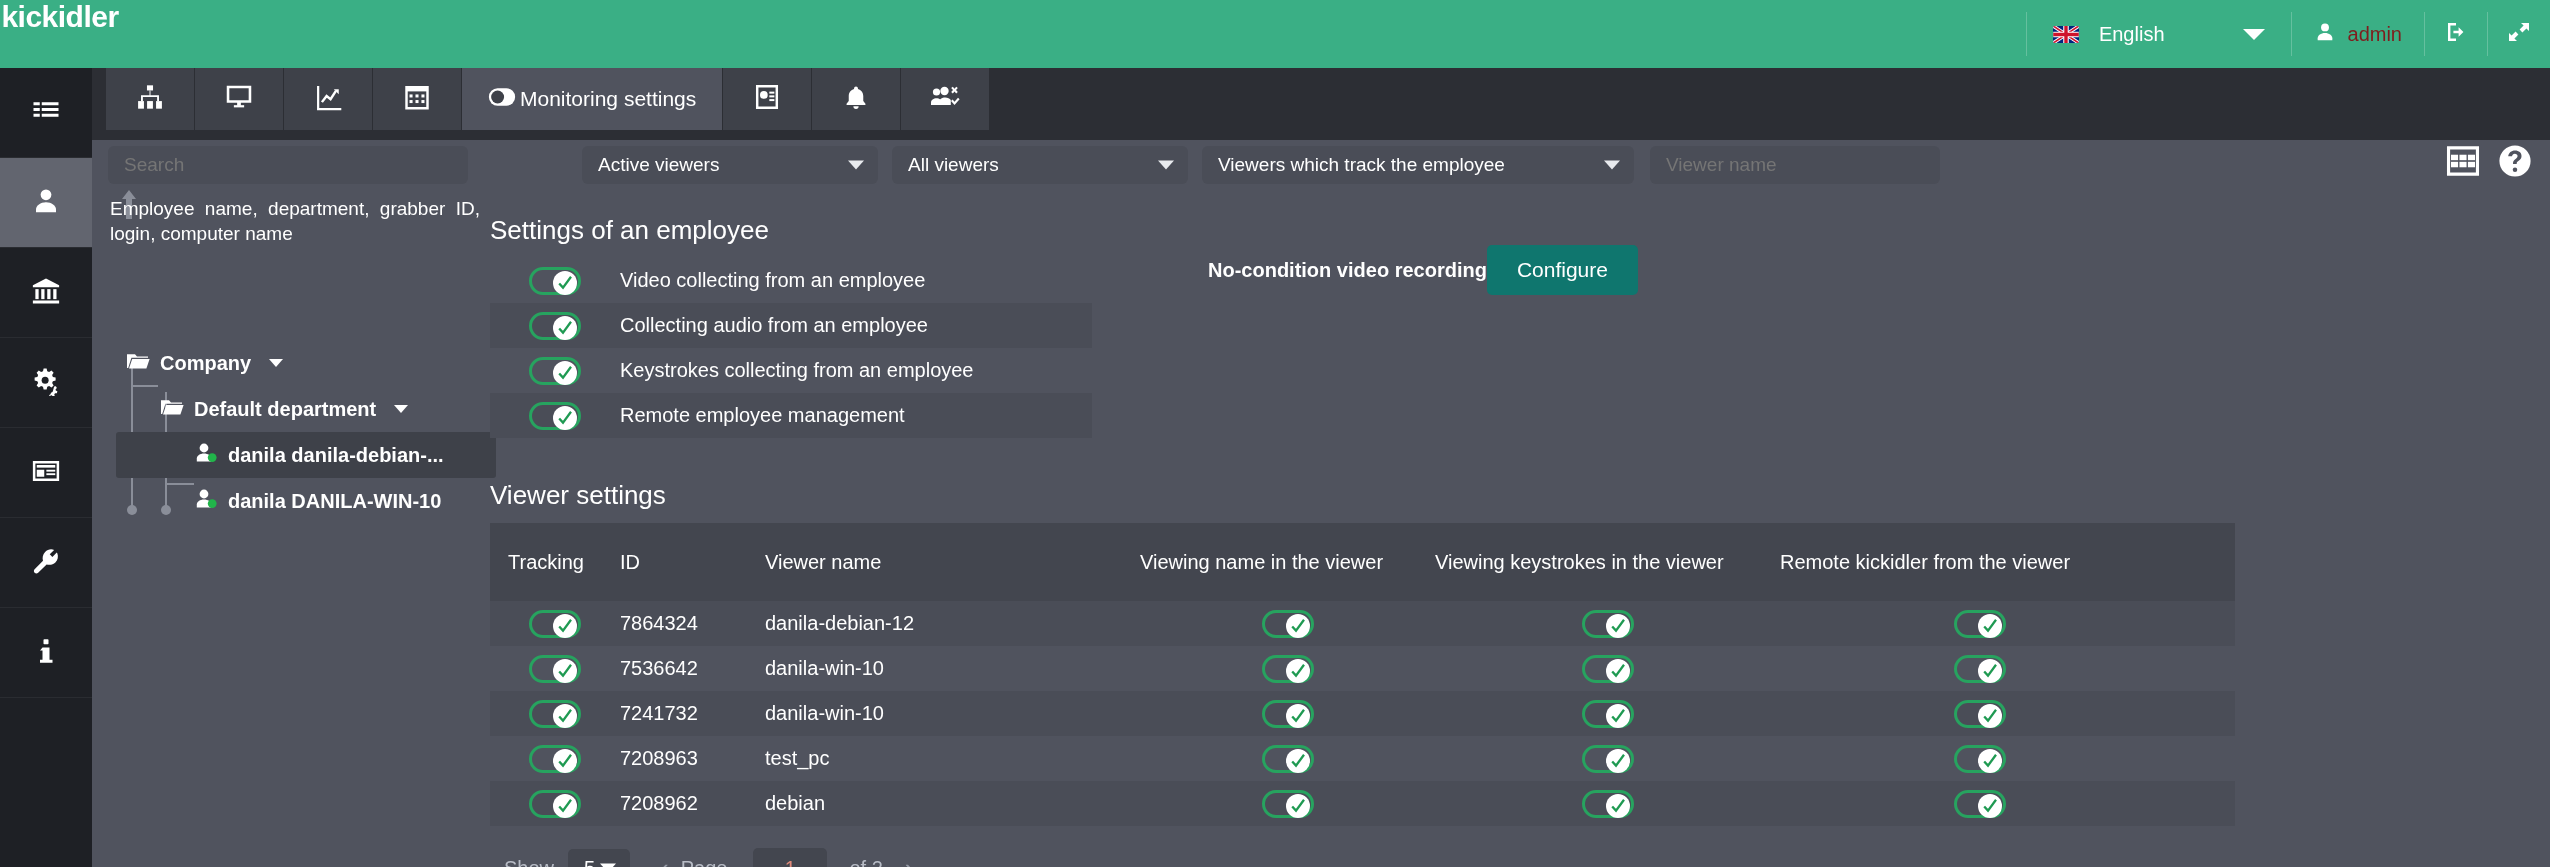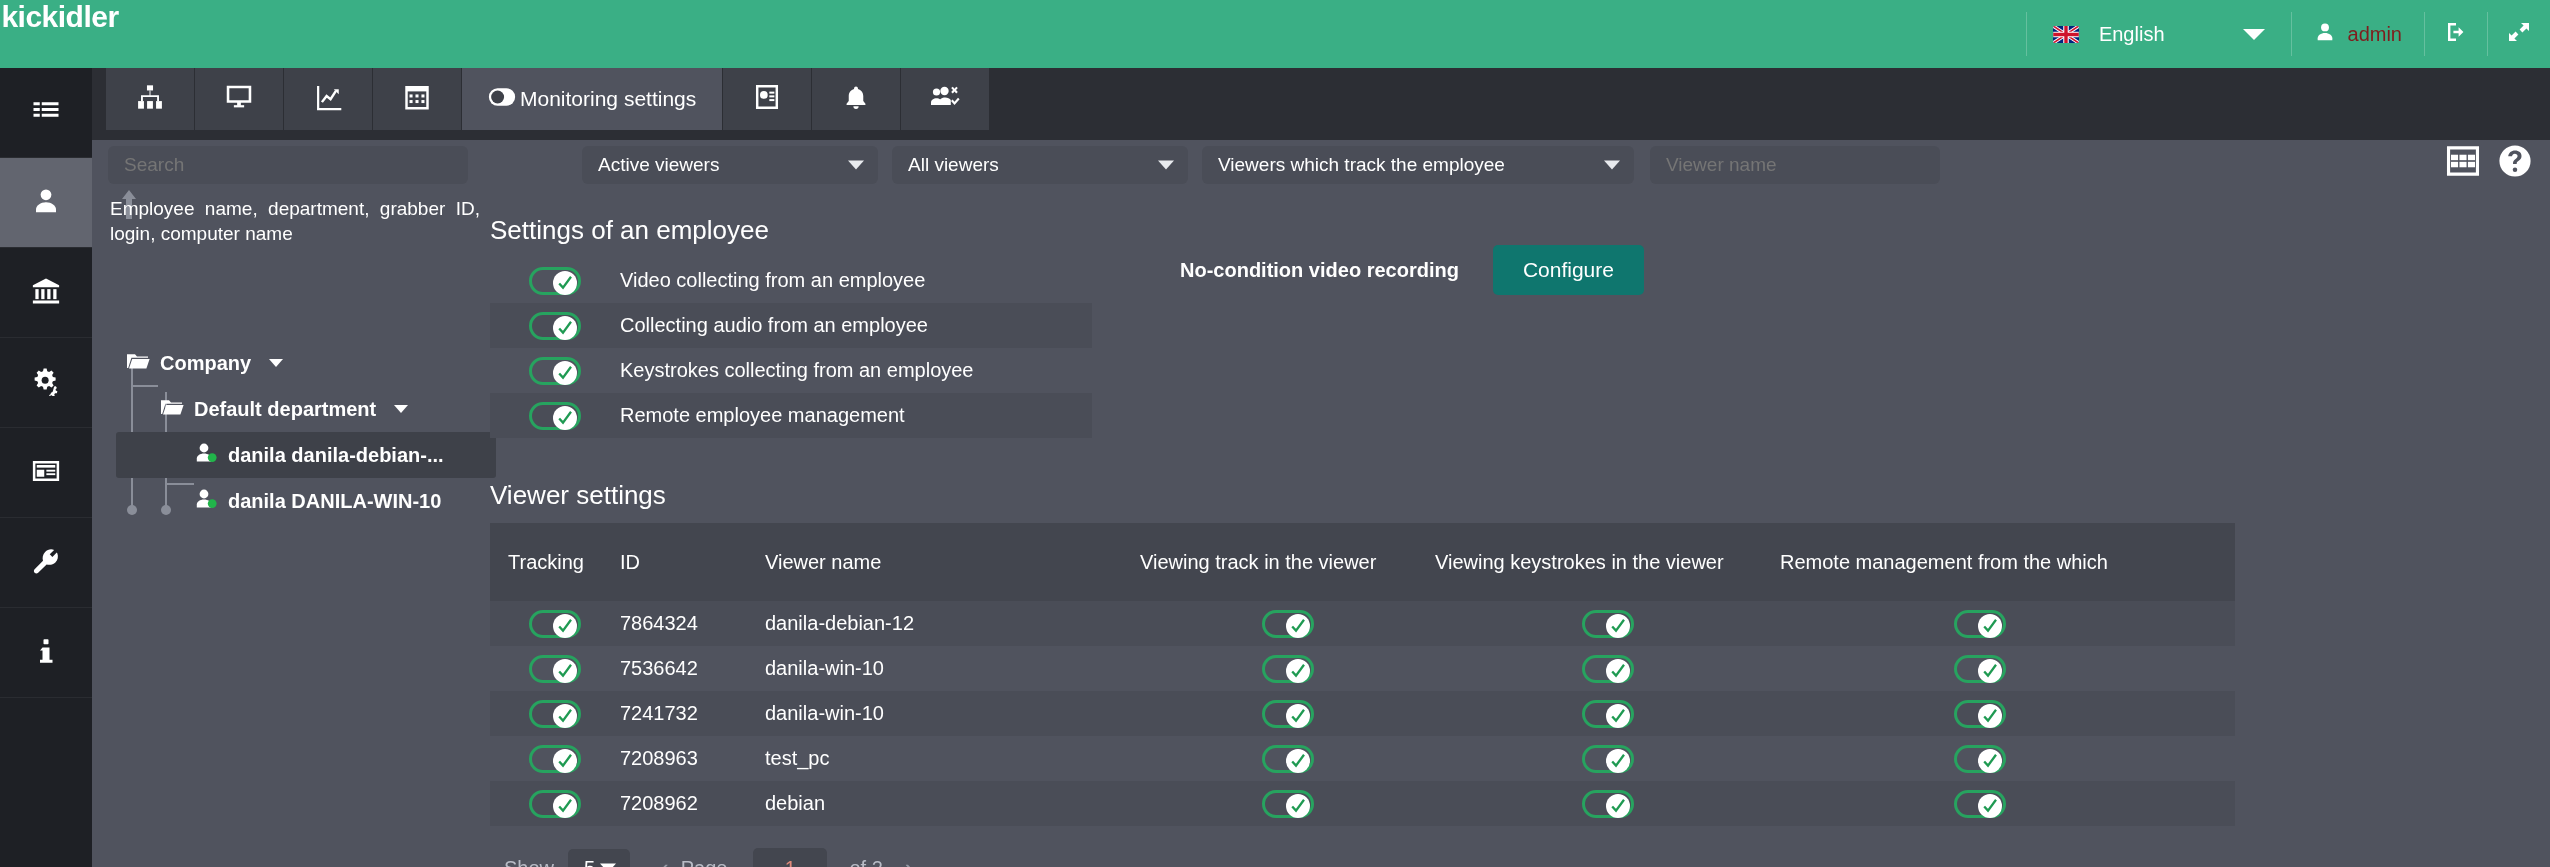--- a/index.html
+++ b/index.html
@@ -143,21 +143,21 @@
     position: relative; width: 52px; height: 28px; border-radius: 14px;
     border: 3px solid #27a35f; background: transparent; cursor: pointer; flex: none;
   }
   .switch .knob {
     position: absolute; right: 1px; top: 1px; width: 24px; height: 24px;
     border-radius: 50%; background: #ffffff; display: flex; align-items: center; justify-content: center;
   }
   .switch .knob svg { display: block; }
 
   .nocond {
-    position: absolute; left: 690px; top: 30px; display: flex; align-items: center; gap: 34px;
+    position: absolute; left: 718px; top: 30px; display: flex; align-items: center; 
   }
   .nocond .nlabel { color: #ffffff; font-size: 20px; font-weight: 700; white-space: nowrap; }
   .btn-configure {
     background: #0f766e; color: #ffffff; border: none; border-radius: 5px;
     font-size: 21px; padding: 13px 30px; cursor: pointer;
     font-family: "Liberation Sans", sans-serif;
   }
 
   
   .viewer-sect { margin-top: 42px; }
@@ -581,23 +581,23 @@
     </div>
 
     <div class="viewer-sect">
       <div class="sect-title">Viewer settings</div>
 
       <div class="vtable">
         <div class="vhead">
           <span class="c-track">Tracking</span>
           <span class="c-id">ID</span>
           <span class="c-name">Viewer name</span>
-          <span class="c-vid">Viewing track in the viewer</span>
+          <span class="c-vid">Viewing name in the viewer</span>
           <span class="c-keys">Viewing keystrokes in the viewer</span>
-          <span class="c-rem">Remote management from the which</span>
+          <span class="c-rem">Remote kickidler from the viewer</span>
         </div>
 
         <div class="vrow">
           <span class="c-track">
               <span class="switch">
                 <span class="knob">
                   <svg width="16" height="16" viewBox="0 0 16 16">
                     <path d="M2.2 8.4 L6 12.6 L14 1.8" stroke="#1f9a52" stroke-width="2.3" fill="none"></path>
                   </svg>
                 </span>

